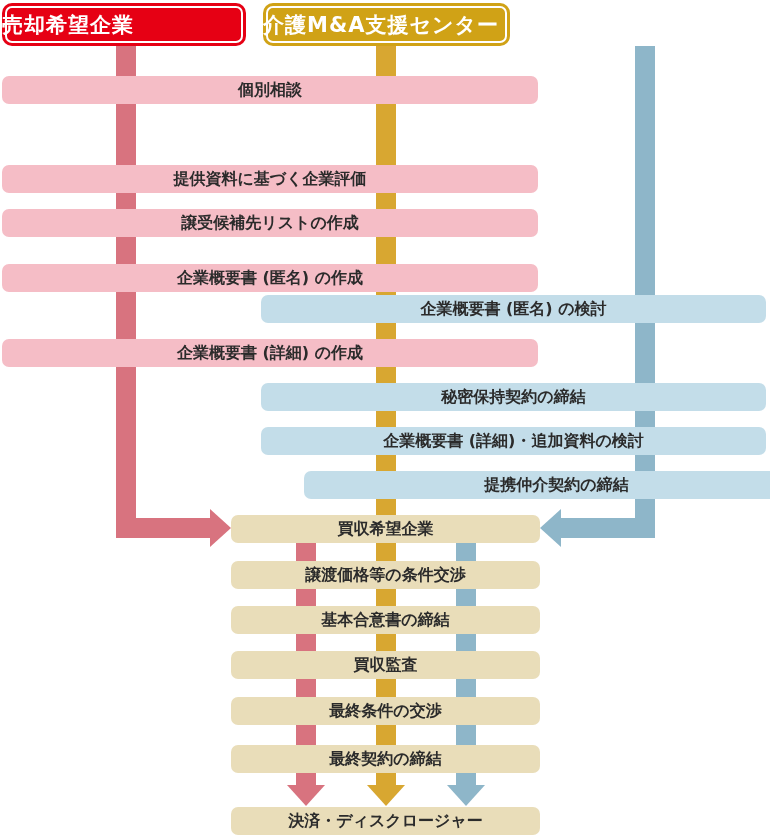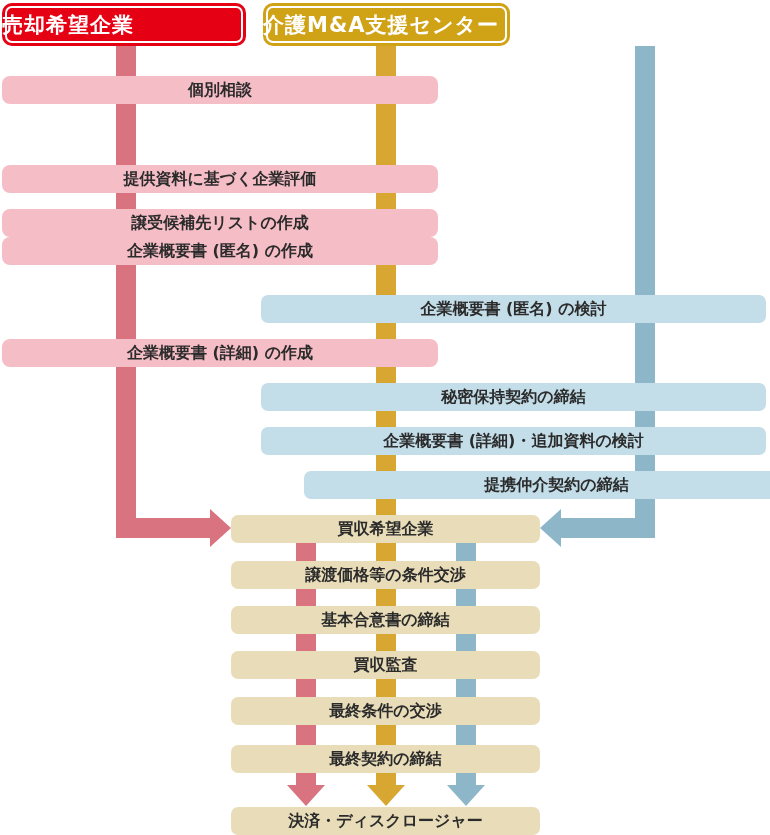--- a/index.html
+++ b/index.html
@@ -37,21 +37,21 @@
   #head-center{left:263px;width:247px;background:var(--center-gold,#d0a216);}
   #head-buyer{left:522px;width:246px;background:var(--buyer-blue,#379fcb);}
   
   .bar{
     position:absolute;height:28px;z-index:2;
     border-radius:7px;
     display:flex;align-items:center;justify-content:center;
     font-weight:bold;font-size:16px;color:var(--text-dark,#2b2b2b);
     white-space:nowrap;
   }
-  .bar.pink{left:2px;width:436px;background:var(--pink-bar,#f5bdc6);border-radius:8px;}
+  .bar.pink{left:2px;width:536px;background:var(--pink-bar,#f5bdc6);}
   .bar.lblue{left:261px;width:505px;background:var(--lightblue-bar,#c3dde9);}
   .bar.tan{left:231px;width:309px;background:var(--tan-bar,#e9ddb9);}
 </style>
 </head>
 <body>
 
 <div id="canvas">
 
   <div class="vline rose-bg" style="left:116px;top:46px;width:20px;height:492px;"></div>
   <div class="vline gold-bg" style="left:376px;top:46px;width:20px;height:739px;"></div>
@@ -71,21 +71,21 @@
   <div class="head" id="head-seller">
       <span>売却希望企業</span>
     </div>
   <div class="head" id="head-center">
       <span>介護M&amp;A支援センター</span>
     </div>
 
   <div class="bar pink" style="top:76px;">個別相談</div>
   <div class="bar pink" style="top:165px;">提供資料に基づく企業評価</div>
   <div class="bar pink" style="top:209px;text-align:right;">譲受候補先リストの作成</div>
-  <div class="bar pink" style="top:237px;">企業概要書 (匿名) の作成</div>
+  <div class="bar pink" style="top:264px;">企業概要書 (匿名) の作成</div>
   <div class="bar lblue" style="top:295px;">企業概要書 (匿名) の検討</div>
   <div class="bar pink" style="top:339px;">企業概要書 (詳細) の作成</div>
   <div class="bar lblue" style="top:383px;">秘密保持契約の締結</div>
   <div class="bar lblue" style="top:427px;">企業概要書 (詳細)・追加資料の検討</div>
   <div class="bar lblue" style="top:471px;margin-left:43px;">提携仲介契約の締結</div>
   <div class="bar tan" style="top:515px;">買収希望企業</div>
   <div class="bar tan" style="top:561px;">譲渡価格等の条件交渉</div>
   <div class="bar tan" style="top:606px;">基本合意書の締結</div>
   <div class="bar tan" style="top:651px;">買収監査</div>
   <div class="bar tan" style="top:697px;">最終条件の交渉</div>

